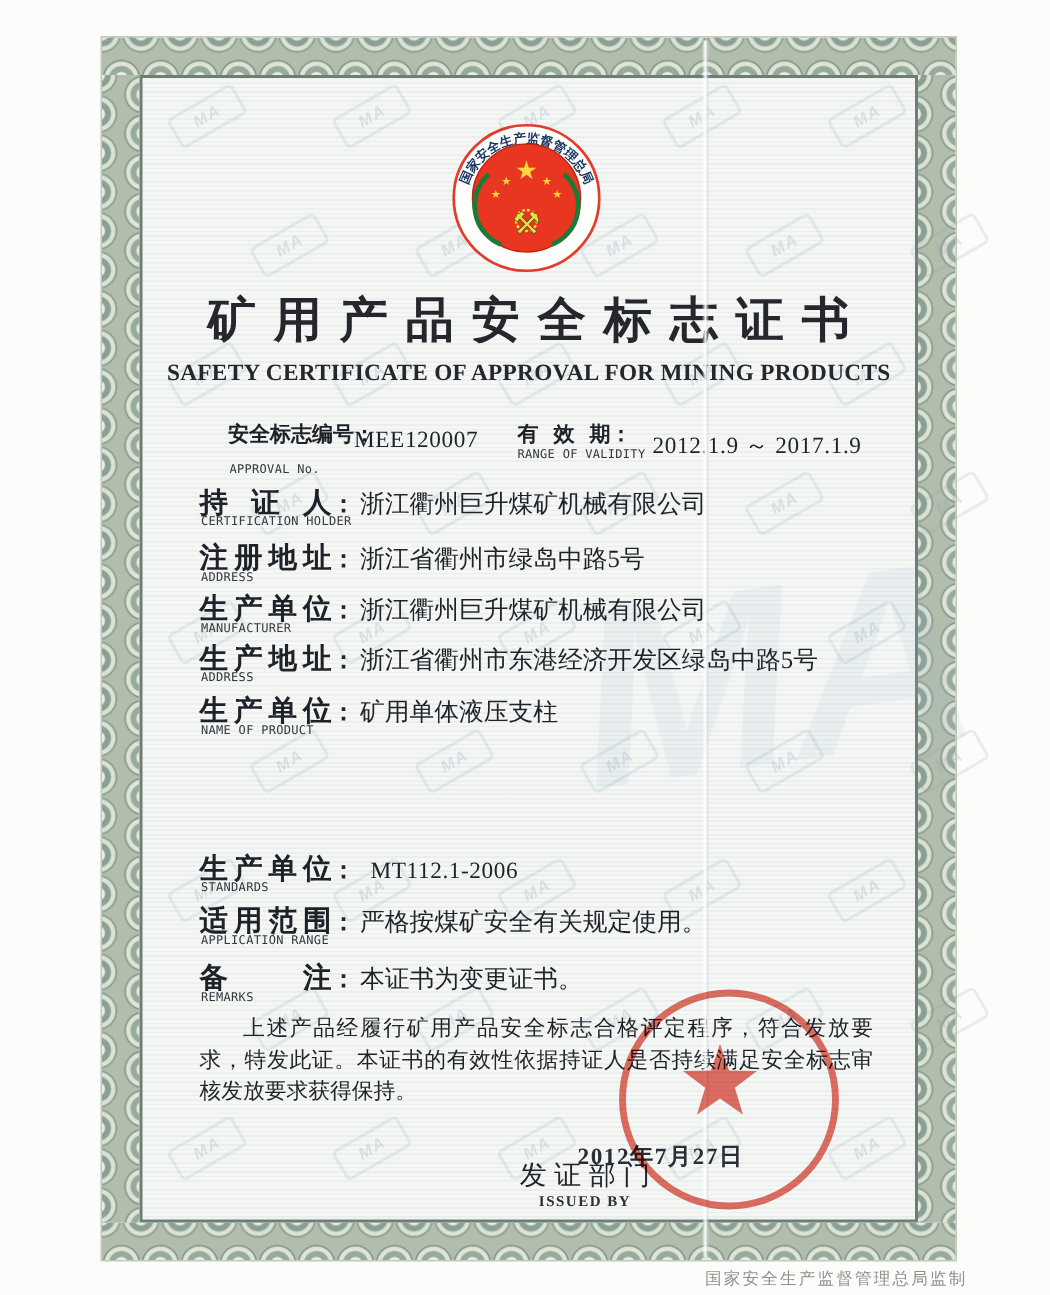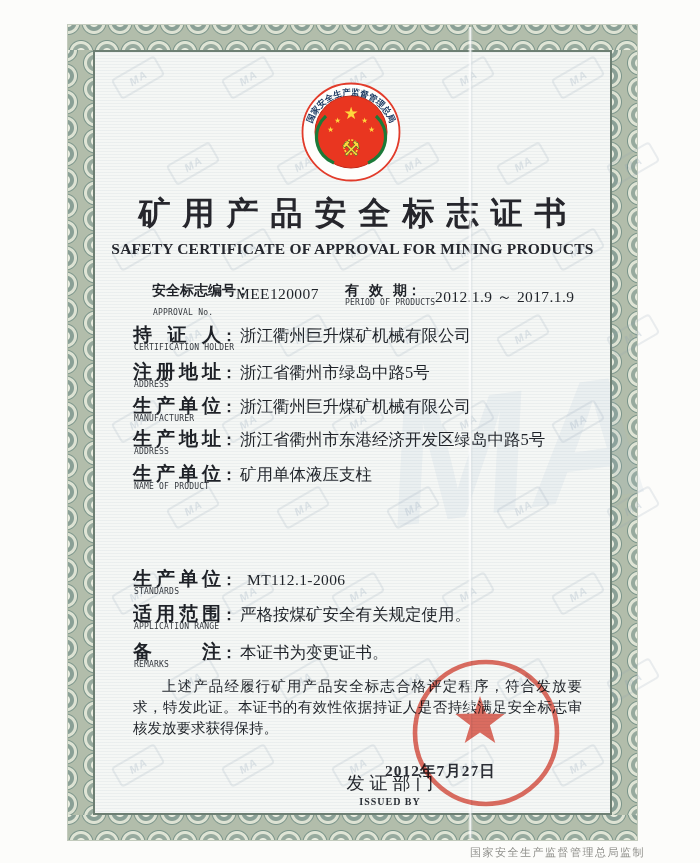--- a/index.html
+++ b/index.html
@@ -147,21 +147,21 @@
   <div class="abs subtitle">SAFETY CERTIFICATE OF APPROVAL FOR MINING PRODUCTS</div>
 
   <div class="abs" style="left:152px;top:281px;z-index:3;">
     <span class="lab" style="font-size:14px;">安全标志编号</span><span class="lab" style="font-size:14px;">：</span>
     <div class="cap" style="position:absolute;left:1px;top:27px;">APPROVAL No.</div>
   </div>
   <div class="abs fvalue latin" style="left:233px;top:285px;z-index:3;">MEE120007</div>
 
   <div class="abs" style="left:345px;top:281px;z-index:3;">
     <span class="lab just" style="width:62px;font-size:14px;">有效期</span><span class="lab" style="font-size:14px;">：</span>
-    <div class="cap" style="position:absolute;left:0;top:17px;">PERIOD OF PRODUCTS</div>
+    <div class="cap" style="position:absolute;left:0;top:17px;">RANGE OF VALIDITY</div>
   </div>
   <div class="abs fvalue latin" style="left:432px;top:287px;z-index:3;white-space:nowrap;">2012.1.9 ～ 2017.1.9</div>
 
   <div class="field" style="top:322px">
     <span class="lab just">持证人</span><span class="colon">：</span><span class="fvalue">浙江衢州巨升煤矿机械有限公司</span>
     <span class="cap fen">CERTIFICATION HOLDER</span>
   </div>
   <div class="field" style="top:359px">
     <span class="lab just">注册地址</span><span class="colon">：</span><span class="fvalue">浙江省衢州市绿岛中路5号</span>
     <span class="cap fen">ADDRESS</span>

